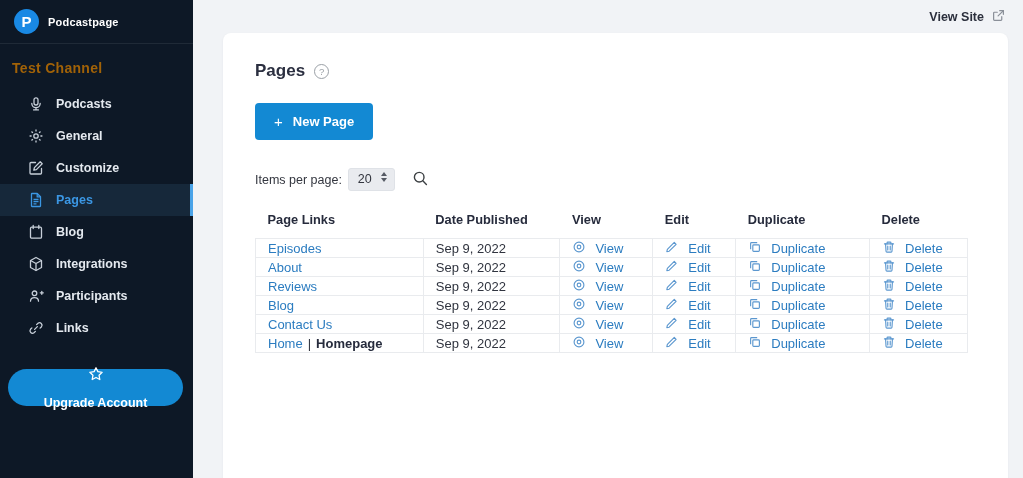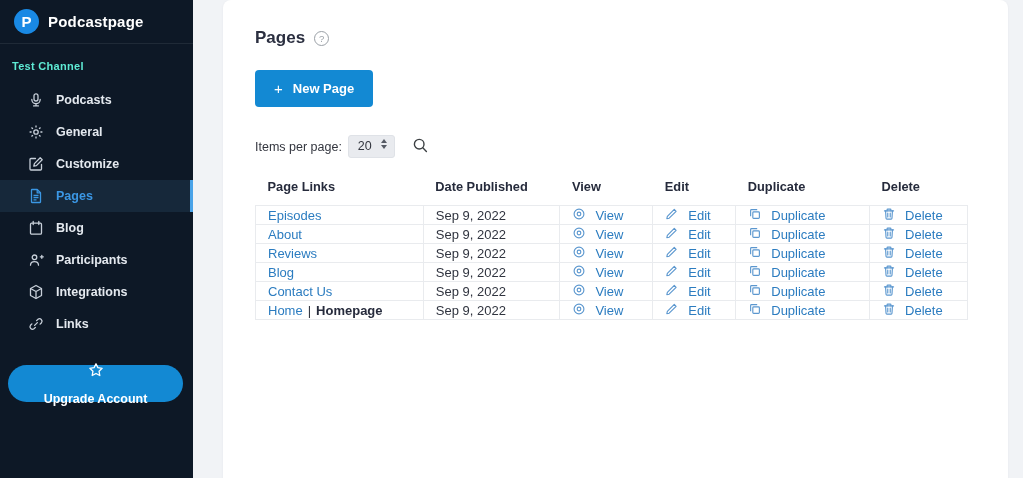--- a/index.html
+++ b/index.html
@@ -5,22 +5,22 @@
   * { margin:0; padding:0; box-sizing:border-box; }
   html,body { width:1023px; height:478px; overflow:hidden; }
   body { font-family:"Liberation Sans","DejaVu Sans",sans-serif; background:#f1f3f6; display:flex; }
 
   
   .sidebar { width:193px; flex:0 0 193px; background:#0d1826; color:#e8ecf2; display:flex; flex-direction:column; }
   .logo-row { height:44px; display:flex; align-items:center; padding-left:14px; gap:9px;
               border-bottom:1px solid rgba(255,255,255,.08); }
   .logo-circle { width:25px; height:25px; border-radius:50%; background:#1989e4; color:#fff;
                  display:flex; align-items:center; justify-content:center; font-size:15px; font-weight:800; }
-  .brand { color:#fff; font-weight:700; font-size:15px; letter-spacing:.2px; }
-  .channel { padding:16px 12px 6px 12px; color:#5eead4; font-weight:700; font-size:11px; letter-spacing:.3px; }
+  .brand { color:#fff; font-weight:700; font-size:11px; letter-spacing:.2px; }
+  .channel { padding:16px 12px 6px 12px; color:#a16207; font-weight:700; font-size:14px; letter-spacing:.3px; }
   .nav { margin-top:6px; }
   .nav-item { height:32px; display:flex; align-items:center; padding-left:28px; gap:12px; cursor:pointer;
               font-size:12.5px; font-weight:700; color:#e4e9ef; border-right:3px solid transparent; }
   .nav-item .nav-icon { width:16px; height:16px; display:flex; align-items:center; justify-content:center; color:#c7cfd9; }
   .nav-item svg { width:16px; height:16px; }
   .nav-item.selected { background:#16283a; color:#3b97e4; border-right-color:#4aa3e8; }
   .nav-item.selected .nav-icon { color:#3b97e4; }
   .upgrade-btn { margin:25px 10px 0 8px; height:37px; border-radius:19px; background:#1389d3; color:#fff;
                  display:flex; align-items:center; justify-content:center; gap:11px;
                  font-size:12.5px; font-weight:700; cursor:pointer; border:none;flex-direction:column; }
@@ -120,35 +120,35 @@
     <span class="nav-icon">
           <svg viewBox="0 0 16 16" fill="none" stroke="currentColor" stroke-width="1.3" stroke-linecap="round" stroke-linejoin="round">
             <rect x="2.5" y="3.2" width="11" height="11" rx="1.2"></rect>
             <path d="M5.2 1.5v3M10.8 1.5v3"></path>
           </svg>
         </span>
     <span class="nav-label">Blog</span>
   </div>
       <div class="nav-item">
     <span class="nav-icon">
+          <svg viewBox="0 0 16 16" fill="none" stroke="currentColor" stroke-width="1.3" stroke-linejoin="round">
+            <path d="M8 1.5l5.5 3v7L8 14.5l-5.5-3v-7z"></path>
+            <path d="M2.5 4.5L8 7.5l5.5-3M8 7.5v7"></path>
+          </svg>
+        </span>
+    <span class="nav-label">Integrations</span>
+  </div>
+      <div class="nav-item">
+    <span class="nav-icon">
           <svg viewBox="0 0 16 16" fill="none" stroke="currentColor" stroke-width="1.3" stroke-linecap="round">
             <circle cx="6.5" cy="5.3" r="2.3"></circle>
             <path d="M2.5 13.2c0-2.3 1.8-3.6 4-3.6s4 1.3 4 3.6M12.3 4.8h3M13.8 3.3v3"></path>
           </svg>
         </span>
     <span class="nav-label">Participants</span>
-  </div>
-      <div class="nav-item">
-    <span class="nav-icon">
-          <svg viewBox="0 0 16 16" fill="none" stroke="currentColor" stroke-width="1.3" stroke-linejoin="round">
-            <path d="M8 1.5l5.5 3v7L8 14.5l-5.5-3v-7z"></path>
-            <path d="M2.5 4.5L8 7.5l5.5-3M8 7.5v7"></path>
-          </svg>
-        </span>
-    <span class="nav-label">Integrations</span>
   </div>
       <div class="nav-item">
     <span class="nav-icon">
           <svg viewBox="0 0 16 16" fill="none" stroke="currentColor" stroke-width="1.3" stroke-linecap="round">
             <path d="M6.6 9.4l2.8-2.8"></path>
             <path d="M8.6 4.6l1.4-1.4a2.5 2.5 0 0 1 3.5 3.5l-1.4 1.4"></path>
             <path d="M7.4 11.4L6 12.8a2.5 2.5 0 0 1-3.5-3.5l1.4-1.4"></path>
           </svg>
         </span>
     <span class="nav-label">Links</span>
@@ -158,20 +158,32 @@
     <span class="nav-icon">
       <svg viewBox="0 0 16 16" fill="none" stroke="currentColor" stroke-width="1.3" stroke-linejoin="round">
         <path d="M8 1.8l1.9 3.85 4.25.62-3.08 3 .73 4.23L8 11.5l-3.8 2 .73-4.23-3.08-3 4.25-.62z"></path>
       </svg>
     </span>
     <span>Upgrade Account</span>
   </button>
 </aside>
 
 <div class="main">
+  <div class="topbar">
+    <a class="view-site">
+      <span class="view-site-label">View Site</span>
+      <span>
+        <svg viewBox="0 0 16 16" fill="none" stroke="currentColor" stroke-width="1.5" stroke-linecap="round" stroke-linejoin="round">
+          <path d="M12 9.5V13a1 1 0 0 1-1 1H3a1 1 0 0 1-1-1V5a1 1 0 0 1 1-1h3.5"></path>
+          <path d="M9.5 2h4.5v4.5"></path>
+            <path d="M14 2L7.5 8.5"></path>
+        </svg>
+      </span>
+    </a>
+  </div>
 
   <section class="card">
     <div class="title-row">
       <h1 class="page-title">Pages</h1>
       <span class="help-icon">?</span>
     </div>
 
     <button class="new-page-btn">
       <span class="plus-glyph">+</span>
       <span>New Page</span>

